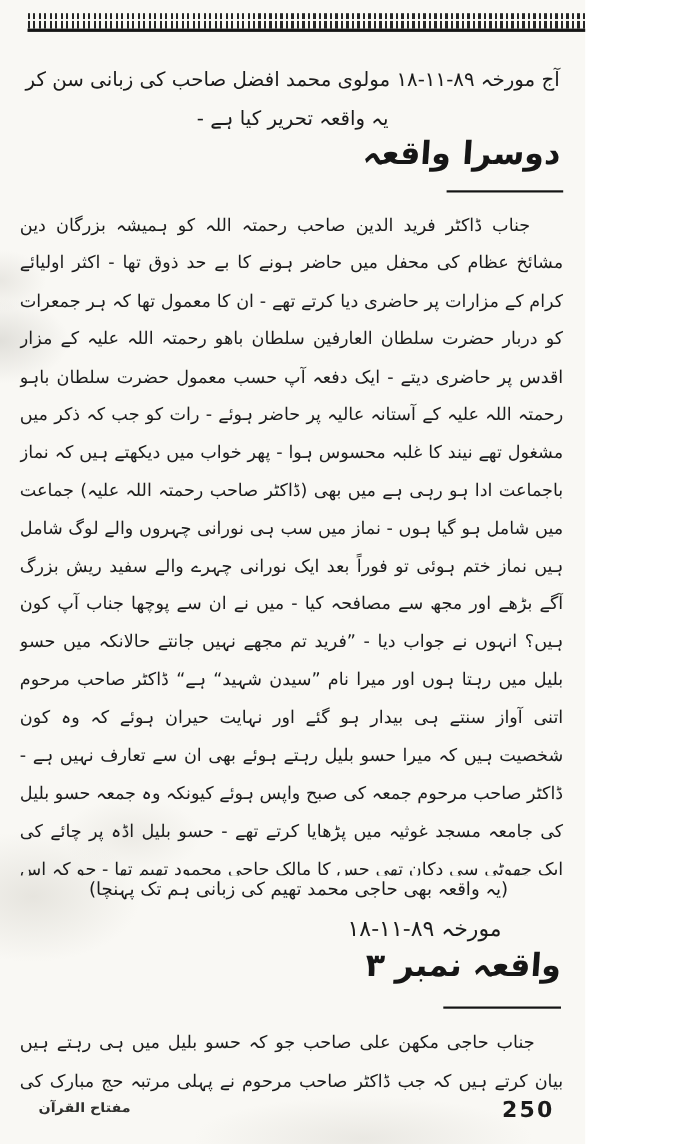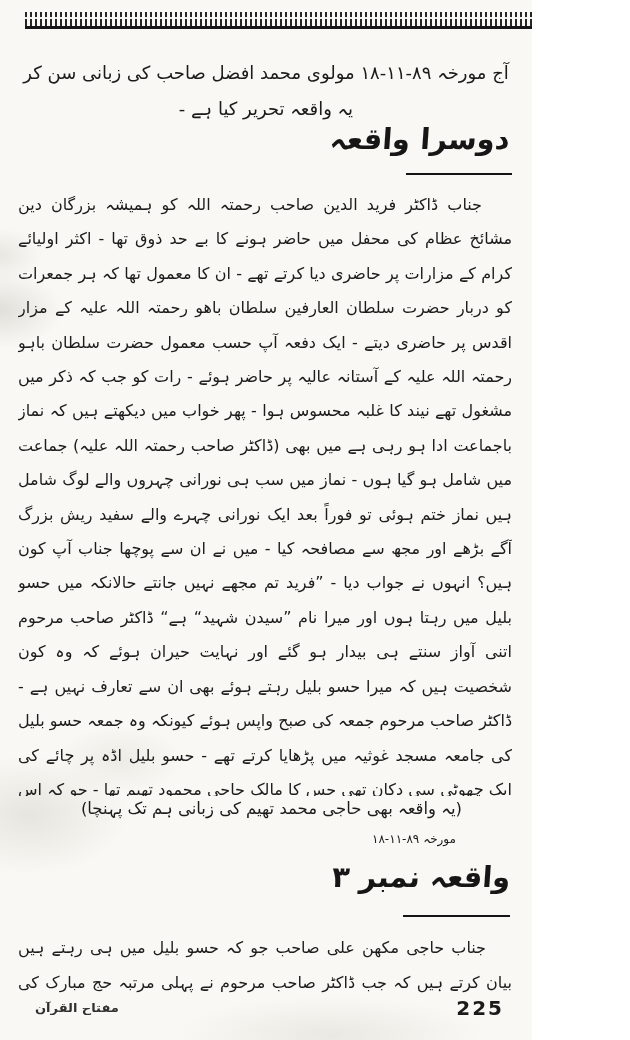--- a/index.html
+++ b/index.html
@@ -49,21 +49,21 @@
     overflow:hidden;
   }
   .para1{top:188px;height:608px;line-height:34.4px;text-indent:30px;}
   .para2{top:930px;height:72px;line-height:35px;text-indent:26px;}
   .attribution{
     position:absolute;top:799px;right:70px;
     direction:rtl;font-size:16.5px;font-weight:500;
   }
   .dateline{
     position:absolute;top:832px;right:76px;
-    direction:rtl;font-size:12px;font-weight:500;
+    direction:rtl;font-size:20px;font-weight:500;
   }
   .footer-mark{
     position:absolute;left:35px;top:1000px;
     direction:rtl;font-size:13px;font-weight:bold;color:#30302e;
     filter:blur(0.7px);transform:scaleY(.9);
   }
   .page-number{
     position:absolute;right:28px;top:996px;
     direction:rtl;font-size:20px;font-weight:bold;letter-spacing:2px;
   }
@@ -86,15 +86,15 @@
 
   <div class="dateline">مورخہ ۸۹-۱۱-۱۸</div>
 
   <div class="h-cal h2">واقعہ نمبر ۳</div>
   <div class="h2-line"></div>
 
   <div class="para para2">جناب حاجی مکھن علی صاحب جو کہ حسو بلیل میں ہی رہتے ہیں بیان کرتے ہیں کہ جب ڈاکٹر صاحب مرحوم نے پہلی مرتبہ حج مبارک کی سعادت حاصل کی تو اس وقت واپسی پر انہوں نے اپنی زبانی</div>
 
   <div class="footer-mark">مفتاح القرآن</div>
 
-  <div class="page-number">225</div>
+  <div class="page-number">250</div>
 
 </div>
 
 </body></html>

